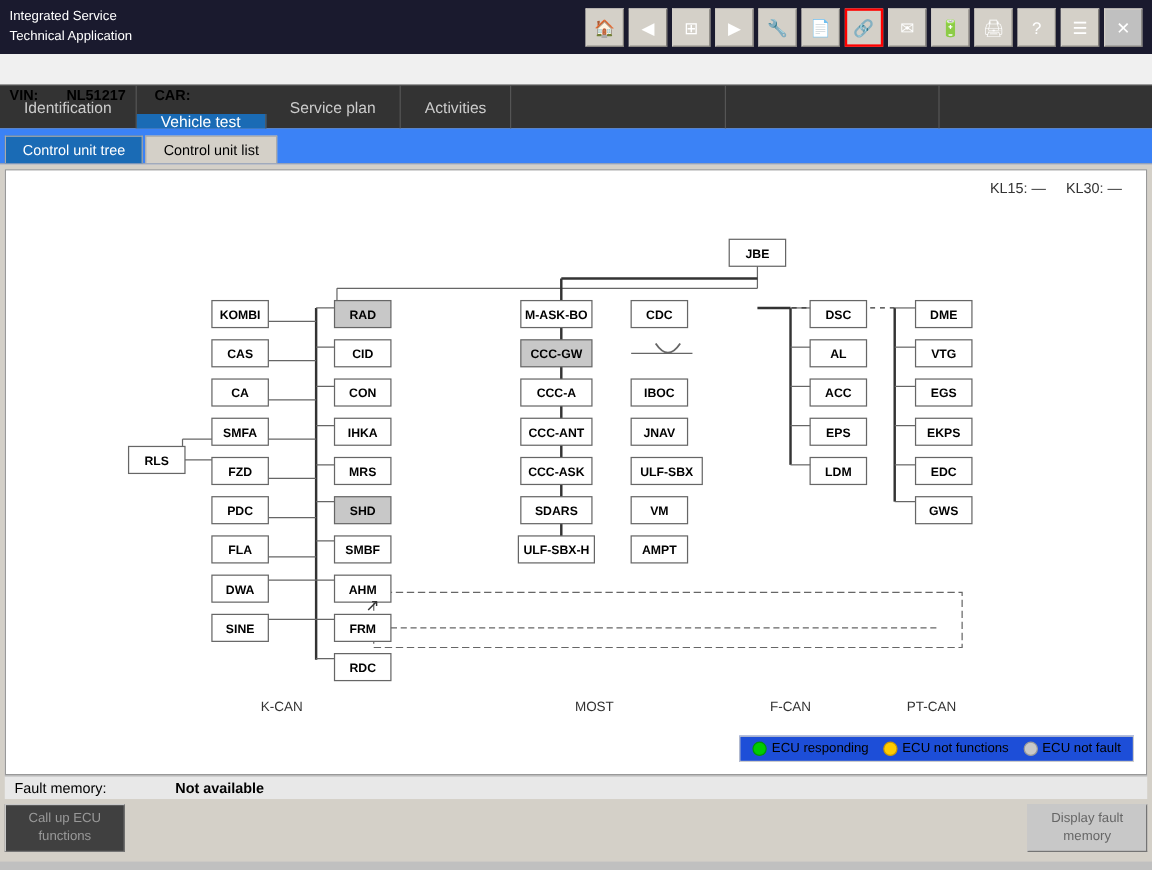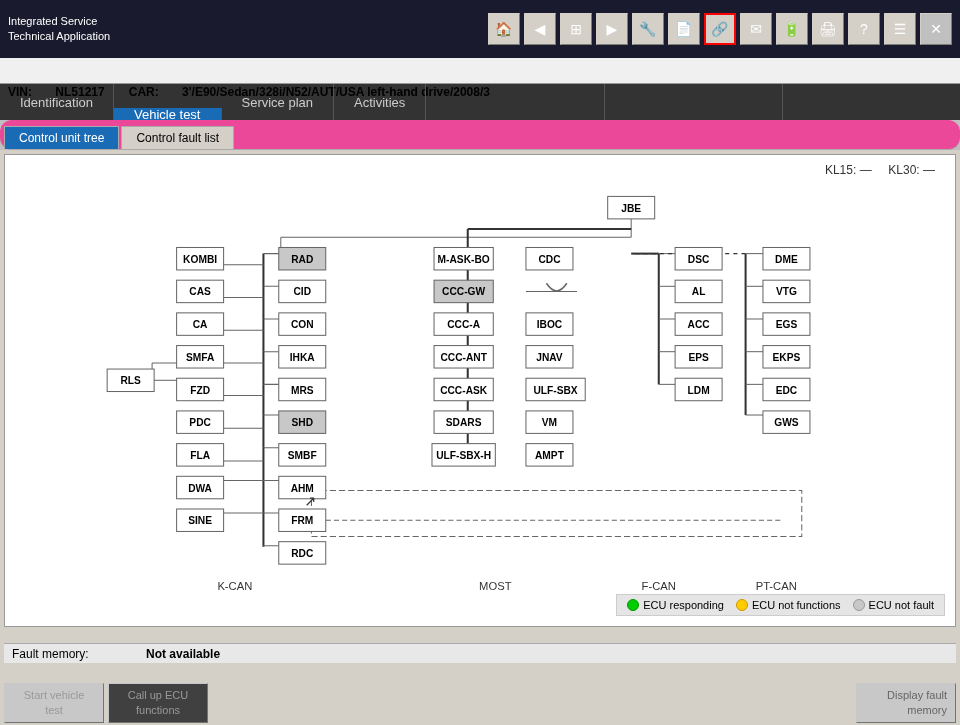--- a/index.html
+++ b/index.html
@@ -6,21 +6,21 @@
     body { font-family: Arial, sans-serif; font-size: 12px; background: #c0c0c0; width: 960px; height: 725px; overflow: hidden; }
 
     
     #title-bar {
       background: #1a1a2e;
       color: white;
       display: flex;
       align-items: center;
       justify-content: space-between;
       padding: 4px 8px;
-      height: 58px;
+      height: 45px;
     }
     #app-title {
       font-size: 11px;
       line-height: 1.4;
       color: white;
       font-weight: normal;
     }
     #toolbar {
       display: flex;
       gap: 4px;
@@ -64,28 +64,27 @@
       border-right: 1px solid #555;
     }
     .tab.active {
       background: #1a6bb5;
       color: white;
       margin-top: 24px;
     }
 
     
     #subtab-bar {
-      background: #ec4899;
+      background: #3b82f6;
       display: flex;
       height: 30px;
       border-bottom: 1px solid #aaa;
       padding-left: 4px;
       gap: 2px;
       align-items: flex-end;
-      border-radius: 12px;
     }
     .subtab {
       padding: 4px 14px;
       cursor: pointer;
       font-size: 12px;
       border: 1px solid #aaa;
       background: #d4d0c8;
       border-bottom: none;
     }
     .subtab.active {
@@ -168,21 +167,21 @@
       line-height: 1.3;
     }
 
     
     #content-wrapper {
       height: calc(725px - 52px - 26px - 36px - 30px);
       display: flex;
       flex-direction: column;
       background: #d4d0c8;
       padding: 4px;
-      gap: 16px;
+      gap: 0;
     }
 
     #diagram-container {
       background: white;
       border: 1px solid #999;
       flex: 1;
       position: relative;
       overflow: hidden;
     }
   </style>
@@ -208,36 +207,35 @@
     <div class="toolbar-btn">?</div>
     <div class="toolbar-btn">☰</div>
     <div class="toolbar-btn close-btn">✕</div>
   </div>
 </div>
 
 <div id="vin-bar">
   <span style="font-weight:bold;">VIN:</span>&nbsp;
   <span style="margin-right:24px;">NL51217</span>
   <span style="font-weight:bold;text-align:center;">CAR:</span>&nbsp;
-  <span>3'/E90/Sedan/328i/N52/AUT/USA left-hand drive/2008/3</span>
 </div>
 
 <div id="tab-bar">
   <div class="tab">Identification</div>
   <div class="tab active" style="background:#1a6bb5; color:white;">Vehicle test</div>
   <div class="tab">Service plan</div>
   <div class="tab">Activities</div>
   <div class="tab" style="flex:1;"></div>
   <div class="tab" style="flex:1;"></div>
   <div class="tab" style="flex:1; border-right:none;"></div>
 </div>
 
 <div id="subtab-bar">
   <div class="subtab active" style="background:#1a6bb5; color:white;">Control unit tree</div>
-  <div class="subtab">Control fault list</div>
+  <div class="subtab">Control unit list</div>
 </div>
 
 <div id="content-wrapper">
   <div id="diagram-container">
 
     <div id="kl-labels" style="position:absolute; top:8px; right:20px; font-size:12px;">
       <span>KL15:</span>&nbsp;<span>—</span>
       &nbsp;&nbsp;&nbsp;
       <span>KL30:</span>&nbsp;<span>—</span>
     </div>
@@ -456,21 +454,21 @@
 
       <rect x="268" y="353" width="46" height="22" fill="white" stroke="#666"></rect>
       <text x="291" y="368" text-anchor="middle" font-size="10" font-weight="bold">RDC</text>
 
       <text x="225" y="400" text-anchor="middle" font-size="11" fill="#333">K-CAN</text>
       <text x="480" y="400" text-anchor="middle" font-size="11" fill="#333">MOST</text>
       <text x="640" y="400" text-anchor="middle" font-size="11" fill="#333">F-CAN</text>
       <text x="755" y="400" text-anchor="middle" font-size="11" fill="#333">PT-CAN</text>
     </svg>
 
-    <div id="legend" style="position:absolute; bottom:10px; right:10px; display:flex; align-items:center; gap:12px; font-size:11px; background:#e5e5e5; padding:4px 10px; border:1px solid #ccc;">
+    <div id="legend" style="position:absolute; bottom:10px; right:10px; display:flex; align-items:center; gap:12px; font-size:11px; background:#1d4ed8; padding:4px 10px; border:1px solid #ccc;">
       <div class="legend-item">
         <span class="legend-dot green"></span>
         <span>ECU responding</span>
       </div>
       <div class="legend-item">
         <span class="legend-dot yellow"></span>
         <span>ECU not functions</span>
       </div>
       <div class="legend-item">
         <span class="legend-dot gray"></span>
@@ -480,23 +478,21 @@
   </div>
 
   <div id="status-bar" style="background:#e8e8e8; padding:4px 8px; display:flex; align-items:center; height:20px; border-top:1px solid #aaa; font-size:12px;">
     <span class="fault-label">Fault memory:</span>
     &nbsp;
     <span class="fault-value" style="font-weight:bold;">Not available</span>
   </div>
 
   <div id="bottom-buttons" style="display:flex; justify-content:space-between; padding:4px 0; background:#d4d0c8; height:48px; align-items:center;">
     <div id="bottom-left-btns" style="display:flex; gap:4px;">
-      <div class="bottom-btn" style="color:#999; background:#c8c8c8; border:1px outset #c8c8c8; padding:4px 8px; font-size:11px; text-align:center; line-height:1.4; white-space:pre-wrap;">Start vehicle
-test</div>
       <div class="bottom-btn" style="color:#999; background:#404040; border:1px outset #c8c8c8; padding:4px 8px; font-size:11px; text-align:center; line-height:1.4; white-space:pre-wrap;">Call up ECU
 functions</div>
     </div>
     <div id="bottom-right-btns">
-      <div class="bottom-btn" style="color:#666; background:#c8c8c8; border:1px outset #c8c8c8; padding:4px 8px; font-size:11px; text-align:right; line-height:1.4; white-space:pre-wrap;">Display fault
+      <div class="bottom-btn" style="color:#666; background:#c8c8c8; border:1px outset #c8c8c8; padding:4px 8px; font-size:11px; text-align:center; line-height:1.4; white-space:pre-wrap;">Display fault
 memory</div>
     </div>
   </div>
 </div>
 
 </body></html>

